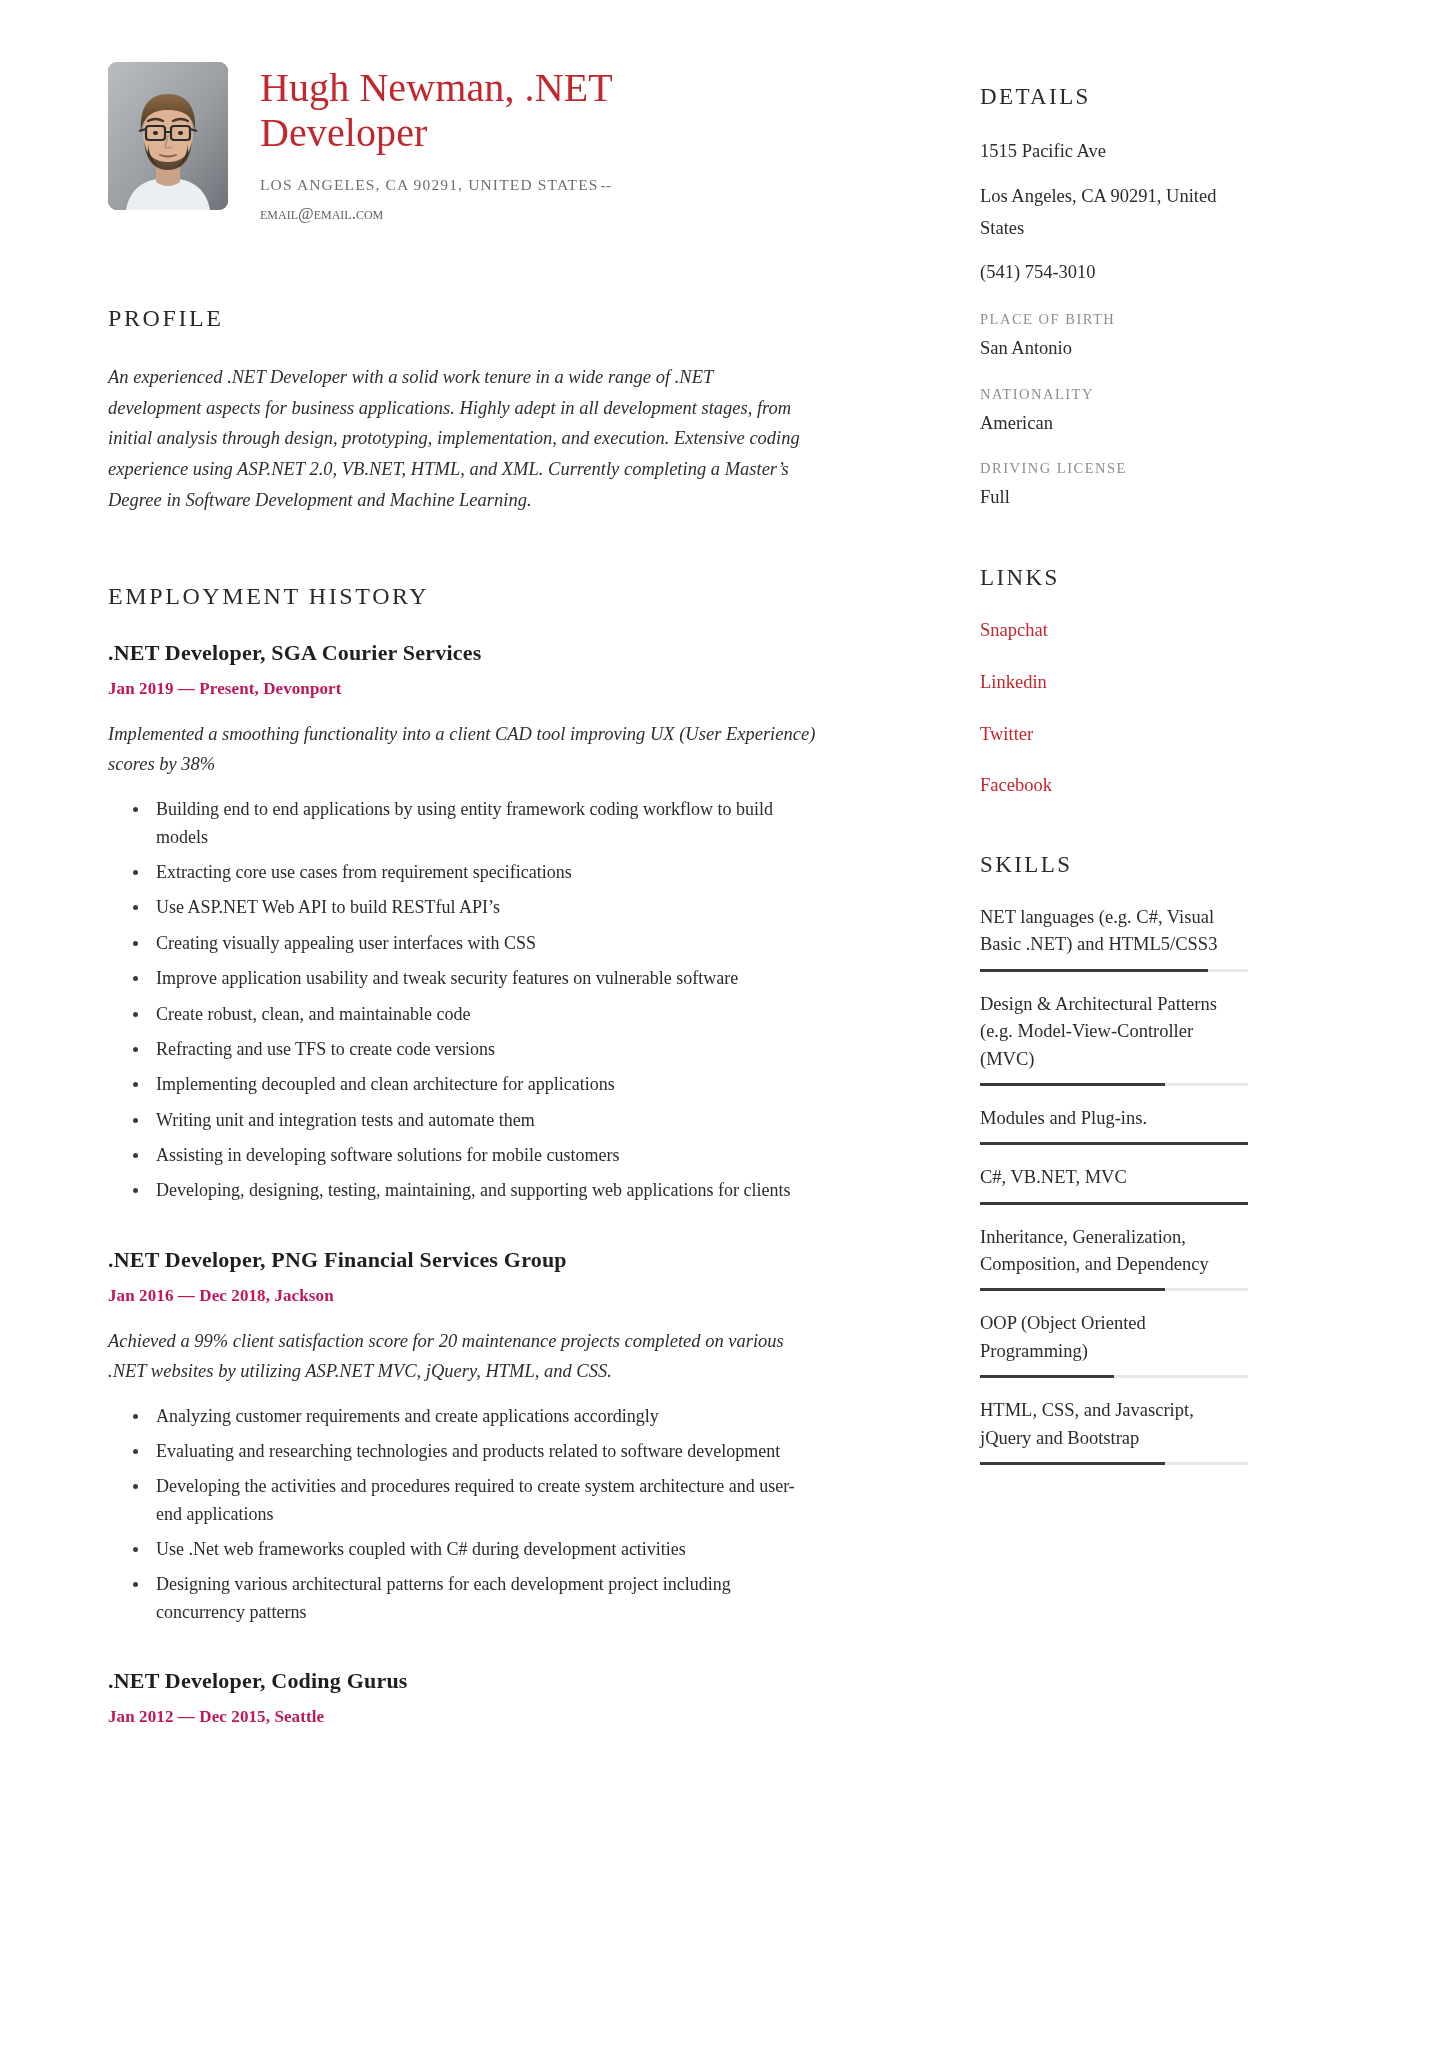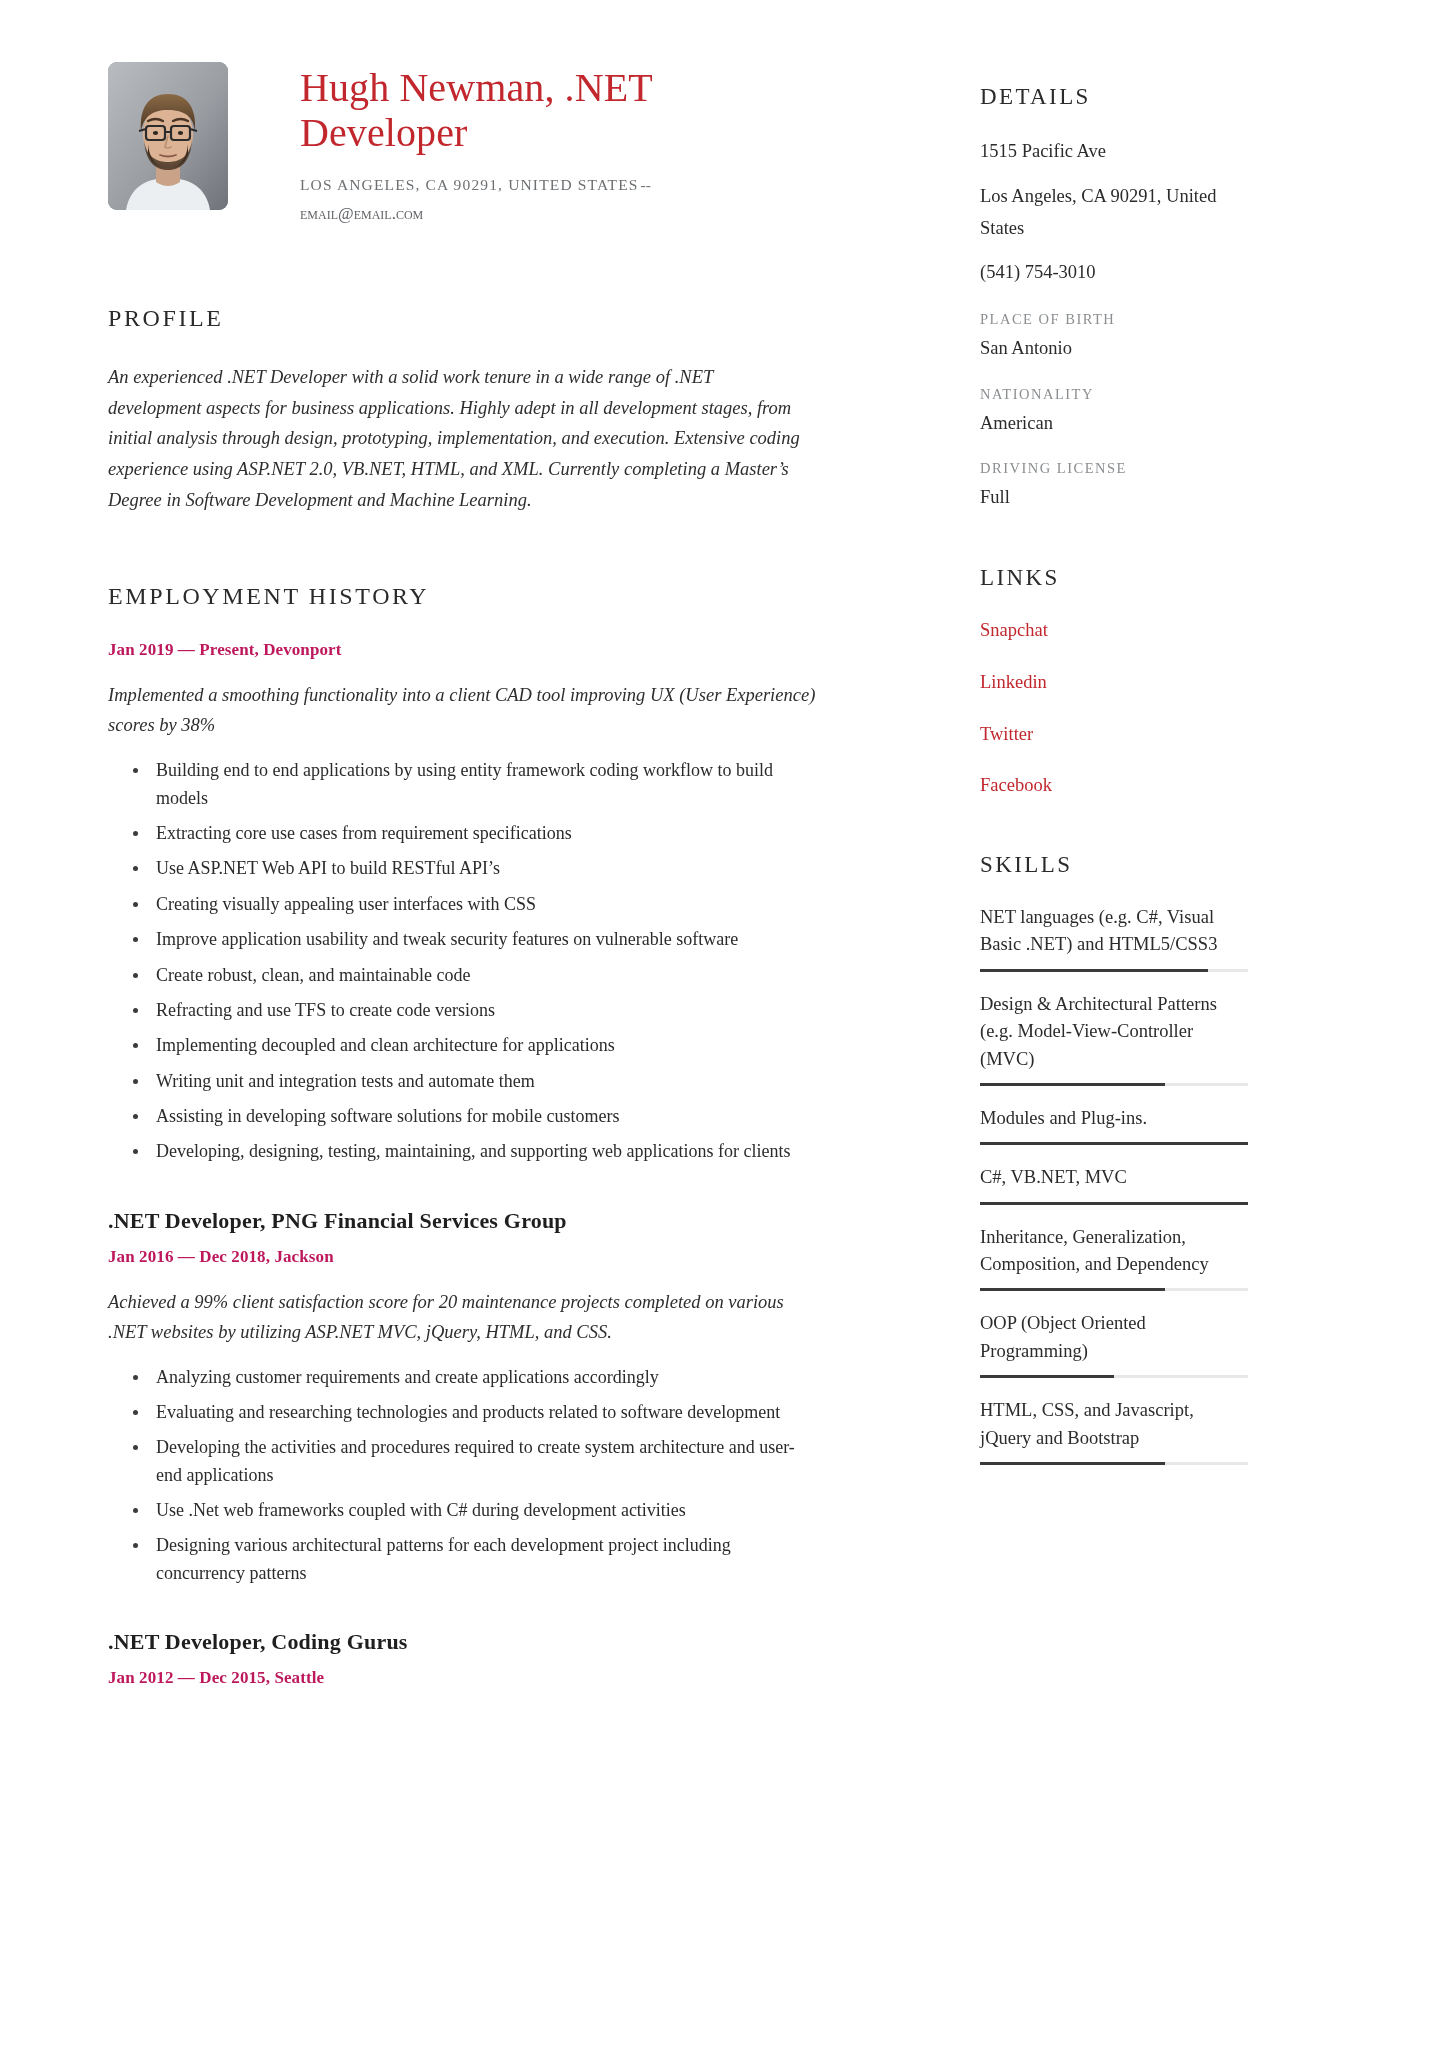--- a/index.html
+++ b/index.html
@@ -41,21 +41,21 @@
   .side-col {
     width: 268px;
     flex: 0 0 268px;
     padding-top: 22px;
   }
 
   
   .header {
     display: flex;
     align-items: flex-start;
-    gap: 72px;
+    gap: 32px;
     margin-bottom: 78px;
   }
 
   .avatar {
     width: 120px;
     height: 148px;
     border-radius: 9px;
     flex: 0 0 120px;
     overflow: hidden;
     background: #8d9095;
@@ -299,20 +299,21 @@
 
       <div class="section profile">
         <h2 class="sec-title">PROFILE</h2>
         <p class="profile-text">An experienced .NET Developer with a solid work tenure in a wide range of .NET development aspects for business applications. Highly adept in all development stages, from initial analysis through design, prototyping, implementation, and execution. Extensive coding experience using ASP.NET 2.0, VB.NET, HTML, and XML. Currently completing a Master’s Degree in Software Development and Machine Learning.</p>
       </div>
 
       <div class="section">
         <h2 class="sec-title">EMPLOYMENT HISTORY</h2>
 
         <div class="job">
+          <h3 class="job-title">.NET Developer, SGA Courier Services</h3>
           <div class="job-meta">Jan 2019 — Present, Devonport</div>
           <p class="job-summary">Implemented a smoothing functionality into a client CAD tool improving UX (User Experience) scores by 38%</p>
           <ul class="bullets">
             <li>Building end to end applications by using entity framework coding workflow to build models</li>
             <li>Extracting core use cases from requirement specifications</li>
             <li>Use ASP.NET Web API to build RESTful API’s</li>
             <li>Creating visually appealing user interfaces with CSS</li>
             <li>Improve application usability and tweak security features on vulnerable software</li>
             <li>Create robust, clean, and maintainable code</li>
             <li>Refracting and use TFS to create code versions</li>

